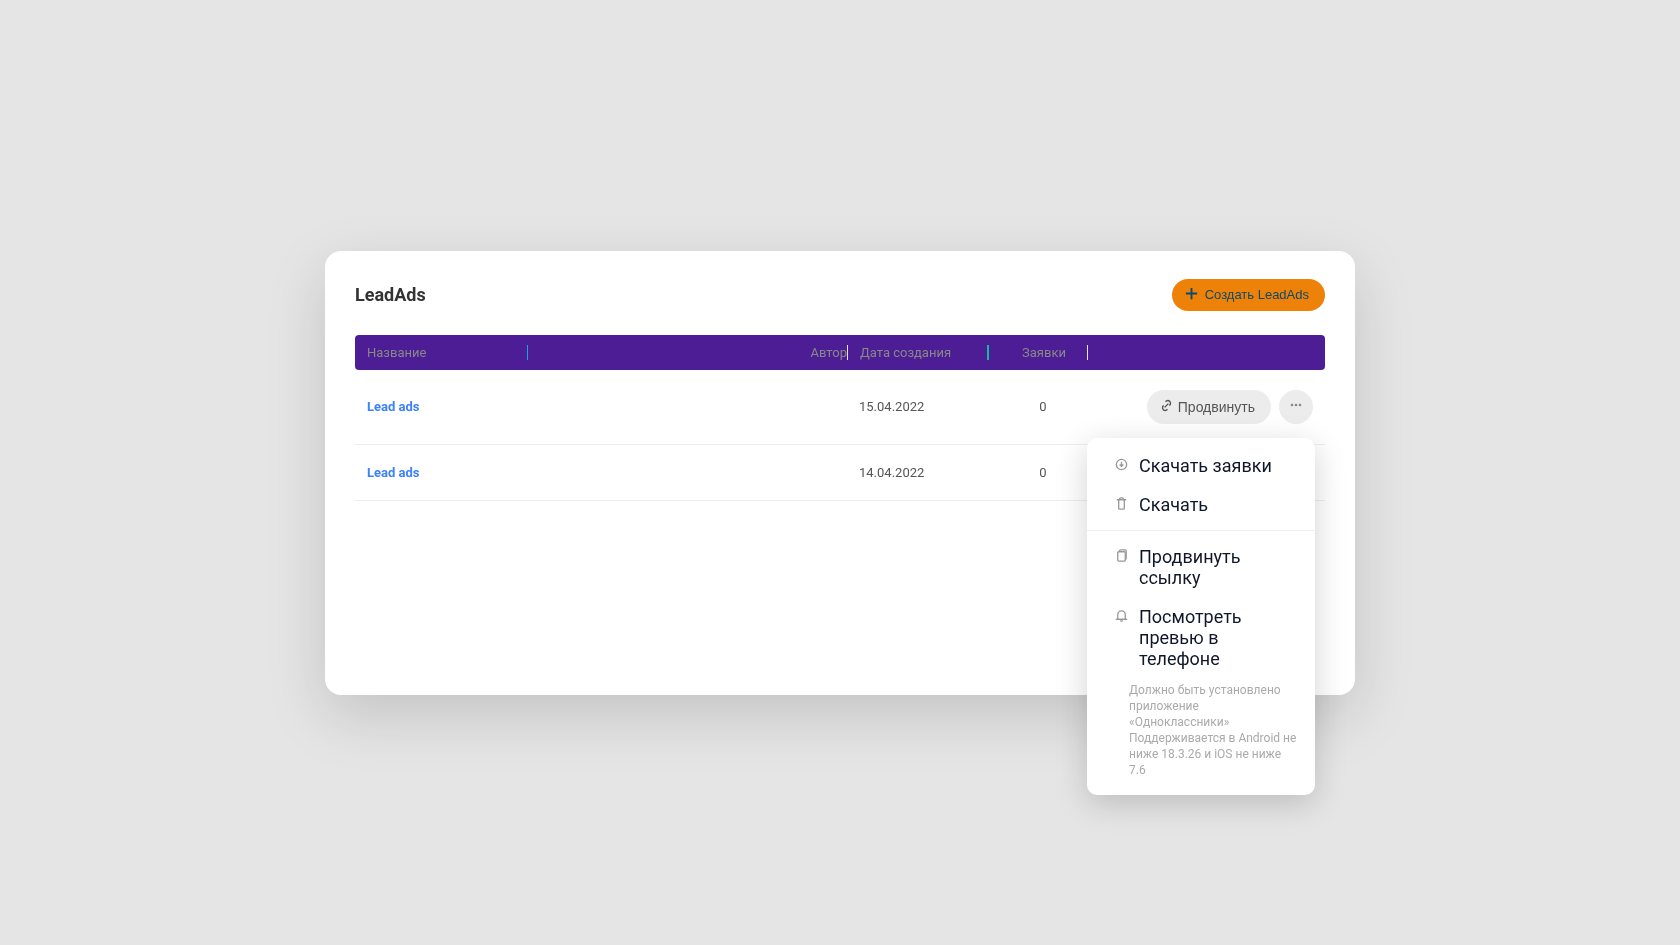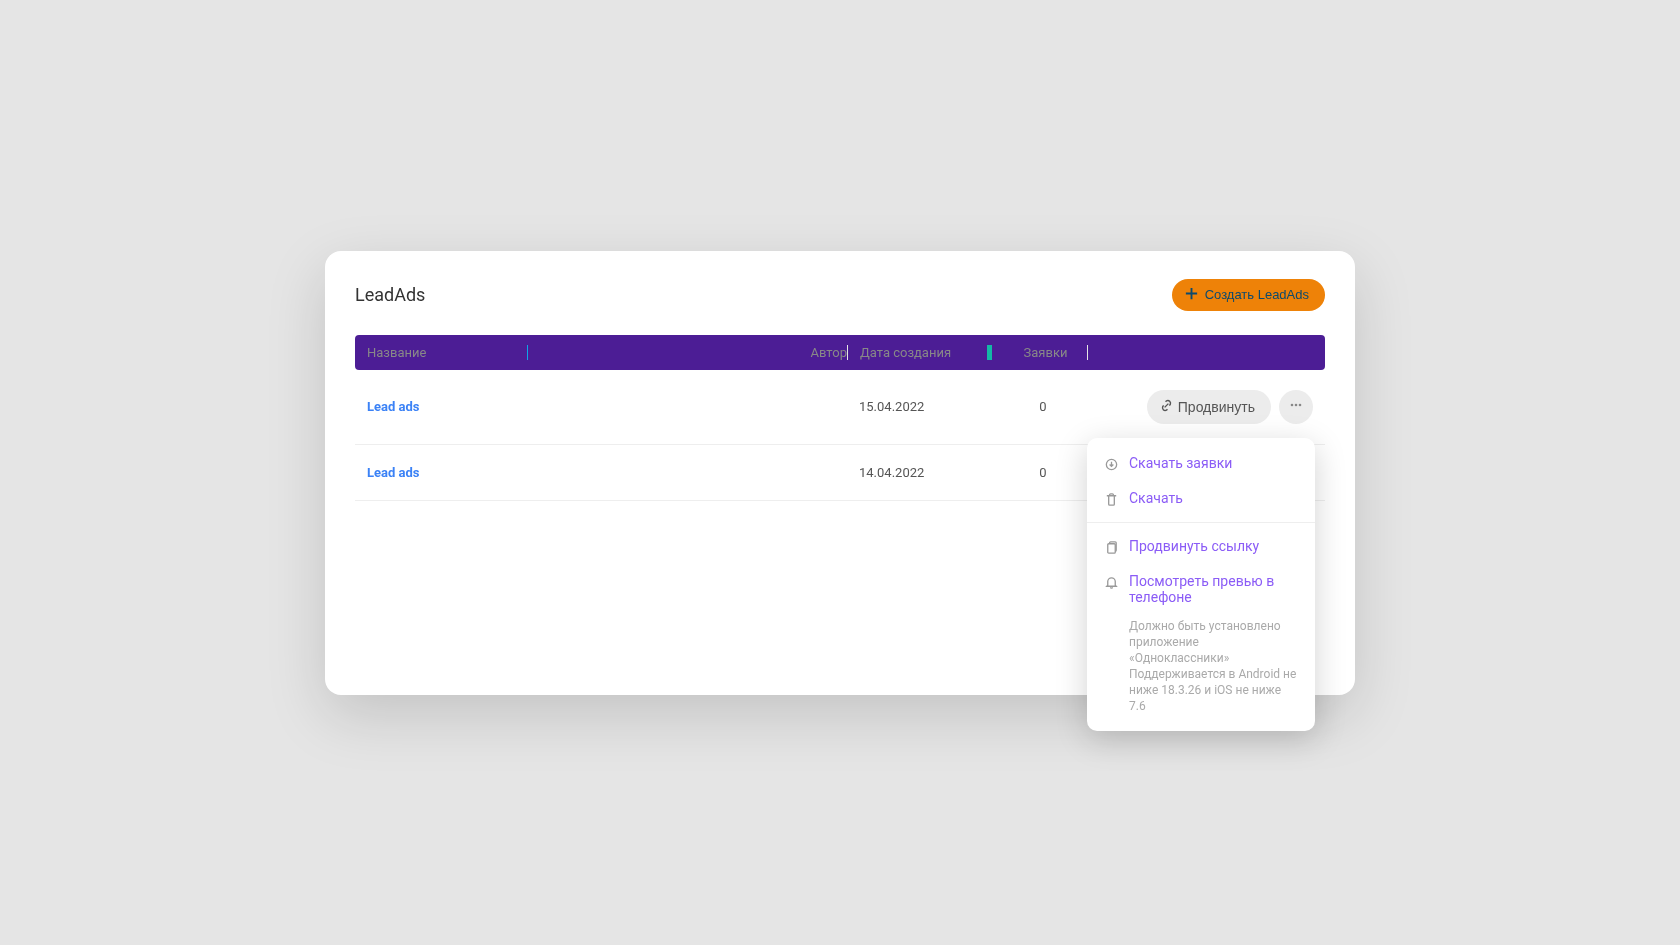--- a/index.html
+++ b/index.html
@@ -34,21 +34,21 @@
     
     .header-bar {
       display: flex;
       justify-content: space-between;
       align-items: center;
       padding: 16px 18px 24px 18px;
     }
     
     .page-title {
       font-size: 18px;
-      font-weight: 400;
+      font-weight: 700;
       color: #333;
     }
     
     .create-btn {
       background: #ee8208;
       color: #0c4a6e;
       border: none;
       border-radius: 18px;
       padding: 7px 16px 7px 12px;
       font-size: 13px;
@@ -73,21 +73,21 @@
       background: #4c1d95;
       border-radius: 4px;
       padding: 10px 12px;
       font-size: 13px;
       color: #888;
     }
     
     .col-name { flex: 0 0 160px; }
     .col-author { flex: 0 0 320px; border-left: 1px solid #0ea5e9; padding-left: 24px; text-align: right; }
     .col-date { flex: 0 0 140px; border-left: 1px solid #e5e5e5; padding-left: 12px; }
-    .col-requests { flex: 0 0 100px; border-left: 5px solid #14b8a6; padding-left: 12px; text-align: center; }
+    .col-requests { flex: 0 0 100px; border-left: 2px solid #14b8a6; padding-left: 12px; text-align: center; }
     .col-actions { flex: 1; border-left: 1px solid #e5e5e5; }
     
     .table-row {
       display: flex;
       padding: 20px 12px;
       border-bottom: 1px solid #eee;
       align-items: center;
       font-size: 13px;
     }
     
@@ -158,24 +158,24 @@
       border-radius: 10px;
       box-shadow: 0 8px 32px rgba(0,0,0,0.18);
       padding: 8px 0;
       z-index: 10;
     }
     
     .dropdown-item {
       display: flex;
       align-items: flex-start;
       gap: 10px;
-      padding: 9px 16px;
+      padding: 9px 26px;
       cursor: pointer;
-      font-size: 14px;
-      color: #8b5cf6;
+      font-size: 18px;
+      color: #0f172a;
     }
     
     .dropdown-item .icon-slot {
       flex: 0 0 16px;
       display: flex;
       align-items: center;
       justify-content: center;
       color: #999;
       padding-top: 2px;
     }

